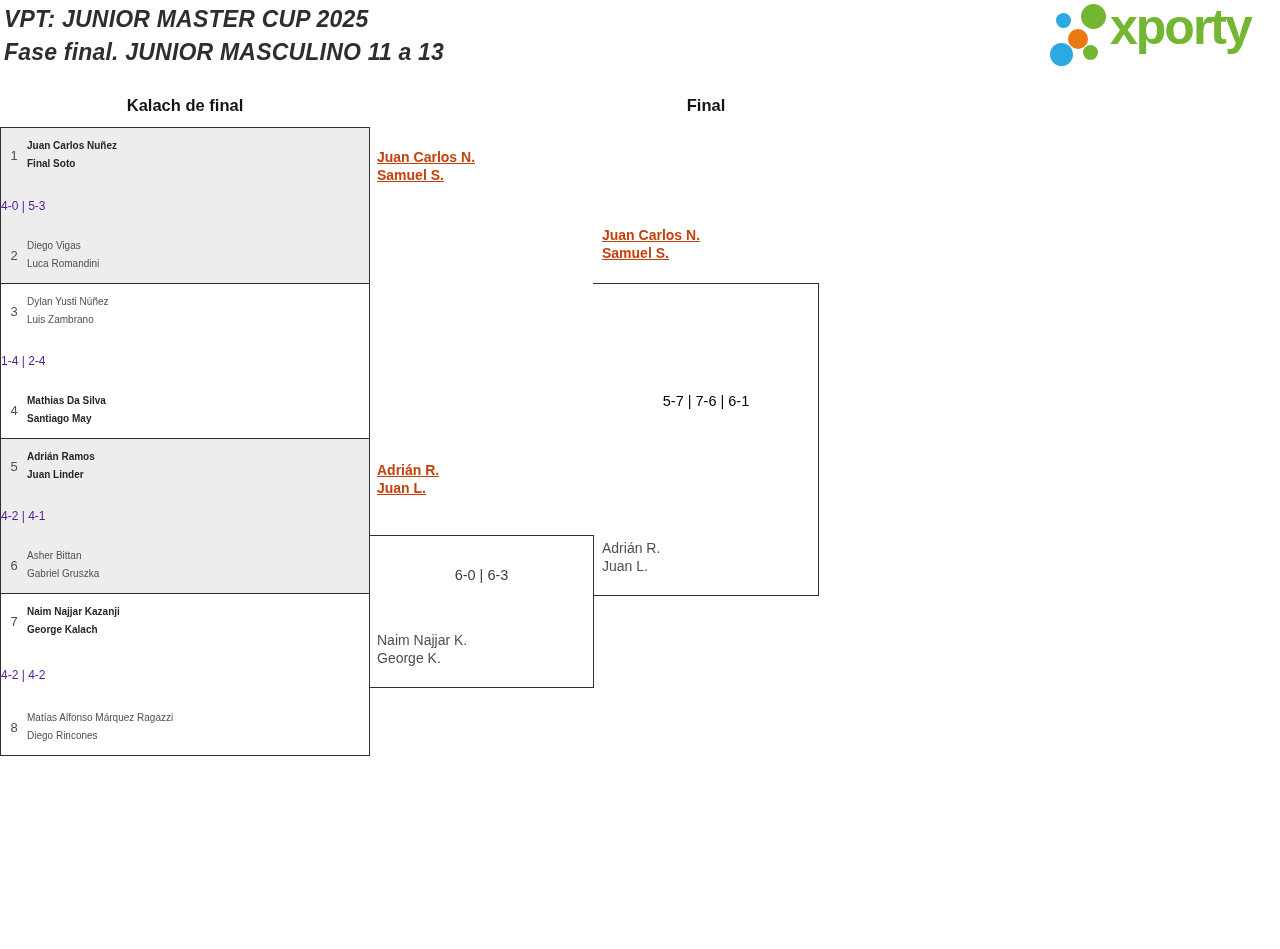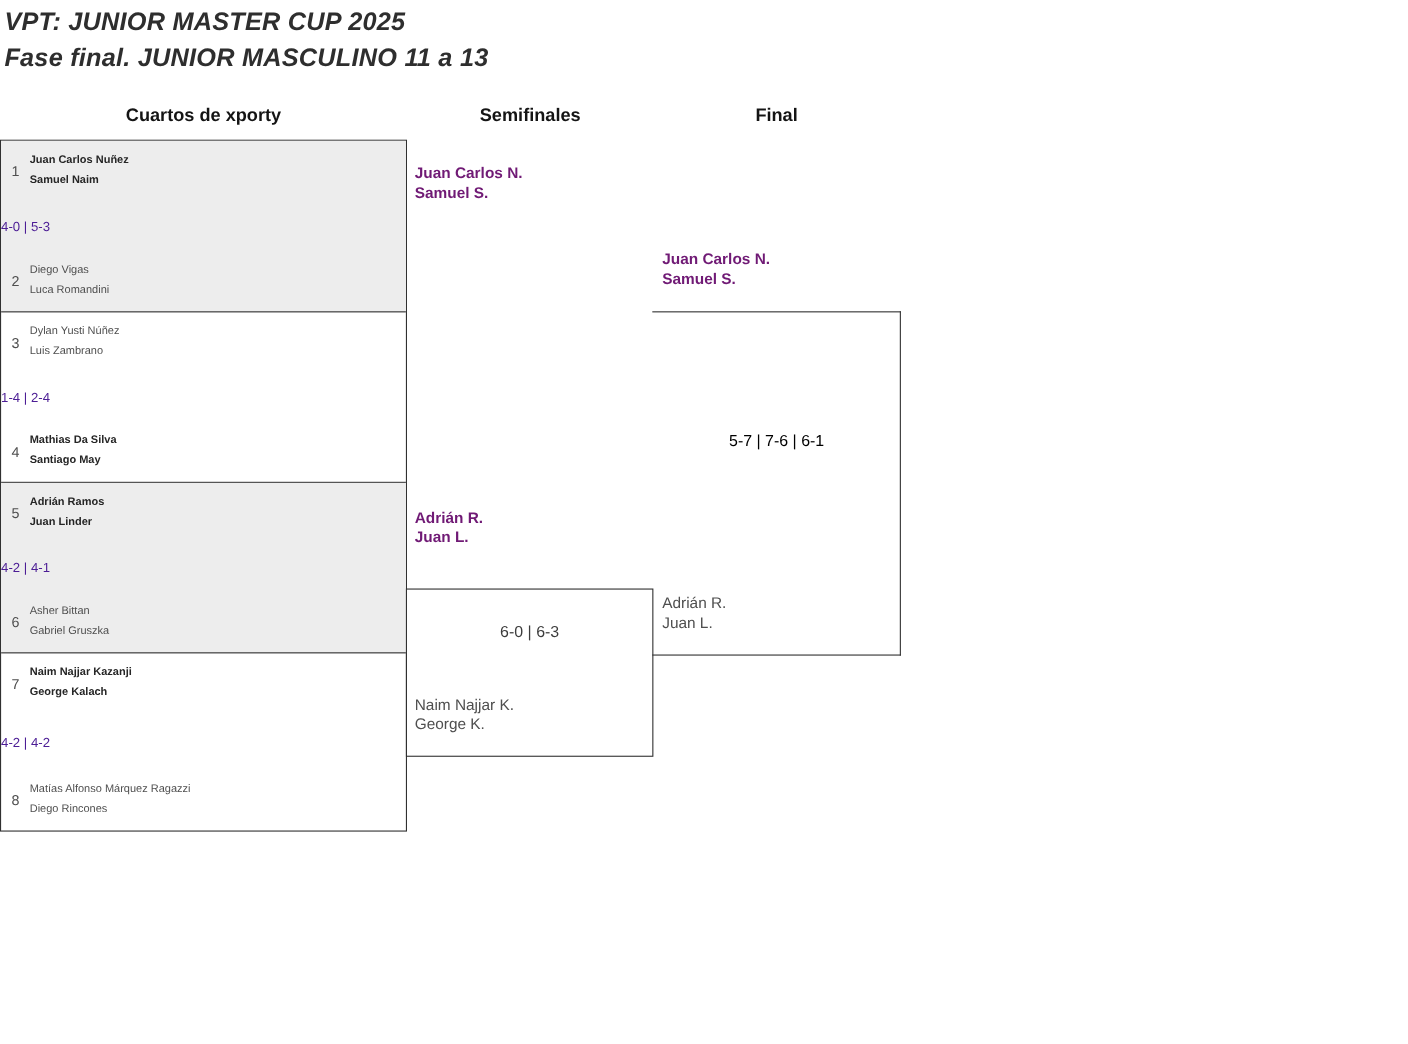--- a/index.html
+++ b/index.html
@@ -55,21 +55,21 @@
   .sf-box.sf1 { top:207px; }
   .sf-box.sf2 { top:535px; }
   .sf-score { position:absolute; left:0; right:0; top:31px; text-align:center;
               font-size:14.5px; color:#3c3c3c; }
   .sf-loser { position:absolute; left:7px; bottom:20px; font-size:14px;
               line-height:18px; color:#4f4f4f; }
   .sf-loser .nline, .float-names .nline { display:block; }
 
   
   .float-names { position:absolute; font-size:14px; line-height:18px; color:#4f4f4f; }
-  .float-names.winner { color:#701a75; font-weight:700; }
+  .float-names.winner { color:#c2410c; font-weight:700;text-decoration:underline; }
   .sf1-winner   { left:377px; top:148px; }
   .sf2-winner   { left:377px; top:461px; }
   .final-winner { left:602px; top:226px; }
   .final-loser  { left:602px; top:539px; }
 
   
   .final-box { position:absolute; left:593px; top:283px; width:226px; height:313px;
                border:1px solid #303030; border-left:none; background:transparent; }
   .final-score { position:absolute; left:593px; top:393px; width:226px;
                  text-align:center; font-size:14.5px; color:#000000; }
@@ -77,33 +77,40 @@
 </head>
 <body>
 
 <div class="page">
 
   <div class="title-wrap">
     <div>VPT: JUNIOR MASTER CUP 2025</div>
     <div>Fase final. JUNIOR MASCULINO 11 a 13</div>
   </div>
 
-
-  <div class="round-header rh-qf">Cuartos de xporty</div>
-  <div class="round-header rh-sf">Semifinales</div>
+  <div class="logo">
+    <span class="dot dot-blue-small" style="background:#2ba9e1"></span>
+    <span class="dot dot-green-big" style="background:#72b631"></span>
+    <span class="dot dot-orange" style="background:#e8790f"></span>
+    <span class="dot dot-blue-big" style="background:#2ba9e1"></span>
+    <span class="dot dot-green-small" style="background:#72b631"></span>
+    <span class="wordmark" style="color:#72b631">xporty</span>
+  </div>
+
+  <div class="round-header rh-qf">Kalach de final</div>
   <div class="round-header rh-final">Final</div>
 
   <div class="qf-box">
 
     <div class="qf-block b1 shaded">
       <div class="team team-top">
         <span class="seed">1</span>
         <span class="names winner">
           <span class="nline">Juan Carlos Nuñez</span>
-          <span class="nline">Samuel Naim</span>
+          <span class="nline">Final Soto</span>
         </span>
       </div>
       <div class="qf-score">4-0 | 5-3</div>
       <div class="team team-bottom">
         <span class="seed">2</span>
         <span class="names">
           <span class="nline">Diego Vigas</span>
           <span class="nline">Luca Romandini</span>
         </span>
       </div>

